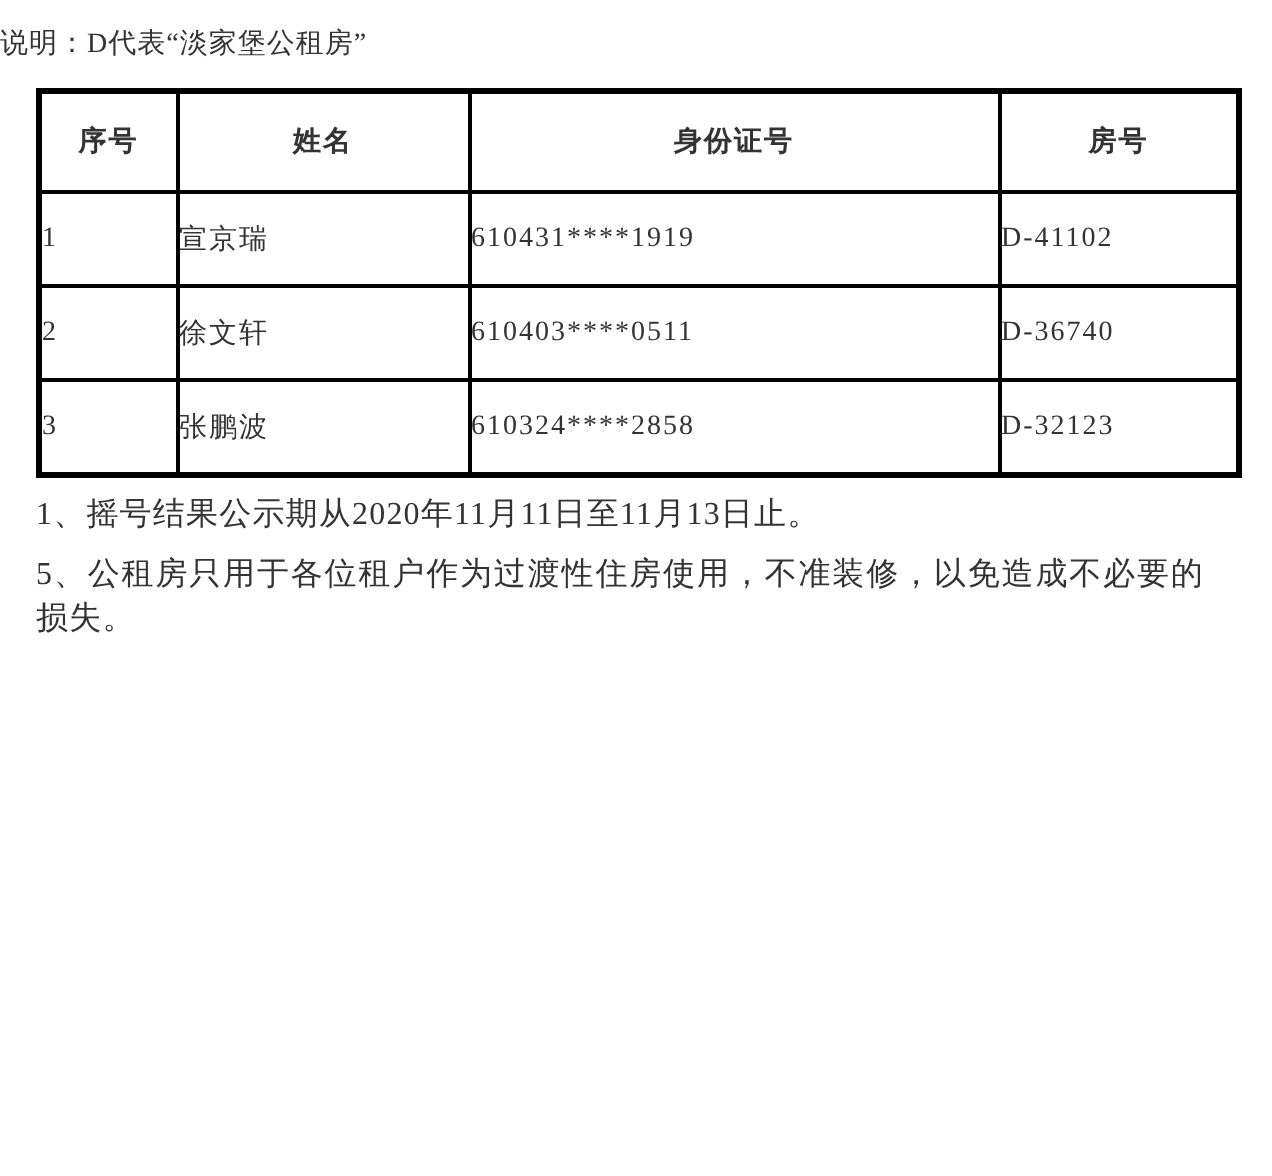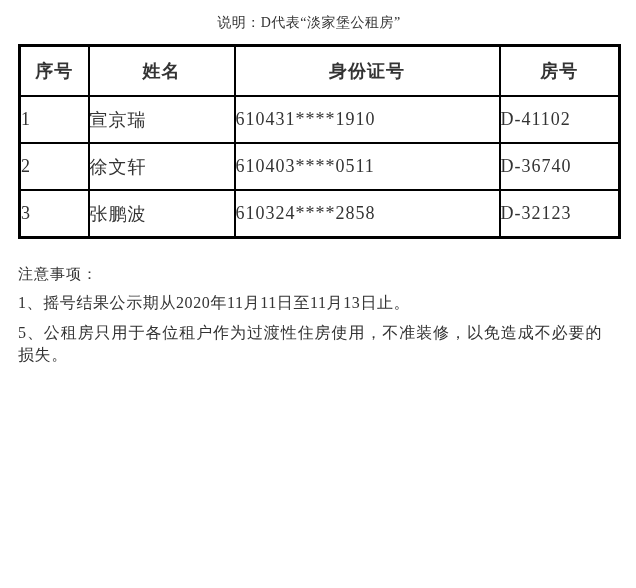--- a/index.html
+++ b/index.html
@@ -9,38 +9,38 @@
   }
   body {
     width: 636px;
     height: 588px;
     font-family: "Liberation Serif", "DejaVu Serif", serif;
     color: #333333;
     overflow: hidden;
   }
   .top-note {
     margin: 14px 18px 12px 0;
-    text-align: center;
+    text-align: left;
     font-size: 14px;
     line-height: 18px;
     color: #333333;
     letter-spacing: 0.5px;
   }
   table.results {
     margin-left: 18px;
     width: 600px;
     border-collapse: collapse;
     border: 3px solid #000000;
     table-layout: fixed;
   }
   table.results th,
   table.results td {
     border: 2px solid #000000;
     vertical-align: middle;
-    font-size: 18px;
+    font-size: 14px;
     color: #333333;
     padding: 0;
     letter-spacing: 1px;
   }
   table.results thead th {
     height: 48px;
     font-weight: bold;
   }
   table.results tbody td {
     height: 45px;
@@ -88,37 +88,36 @@
       <th>序号</th>
       <th>姓名</th>
       <th>身份证号</th>
       <th>房号</th>
     </tr>
   </thead>
   <tbody id="table-body">
       <tr>
         <td>1</td>
         <td>宣京瑞</td>
-        <td>610431****1910</td>
+        <td>610431****1919</td>
         <td>D-41102</td>
       </tr>
       <tr>
         <td>2</td>
         <td>徐文轩</td>
         <td>610403****0511</td>
         <td>D-36740</td>
       </tr>
       <tr>
         <td>3</td>
         <td>张鹏波</td>
         <td>610324****2858</td>
         <td>D-32123</td>
       </tr>
     </tbody>
 </table>
 
 <div class="notices">
-  <div class="notices-title">注意事项：</div>
   <div id="notices-list">
       <p class="note">1、摇号结果公示期从2020年11月11日至11月13日止。</p>
       <p class="note">5、公租房只用于各位租户作为过渡性住房使用，不准装修，以免造成不必要的损失。</p>
     </div>
 </div>
 
 </body></html>

